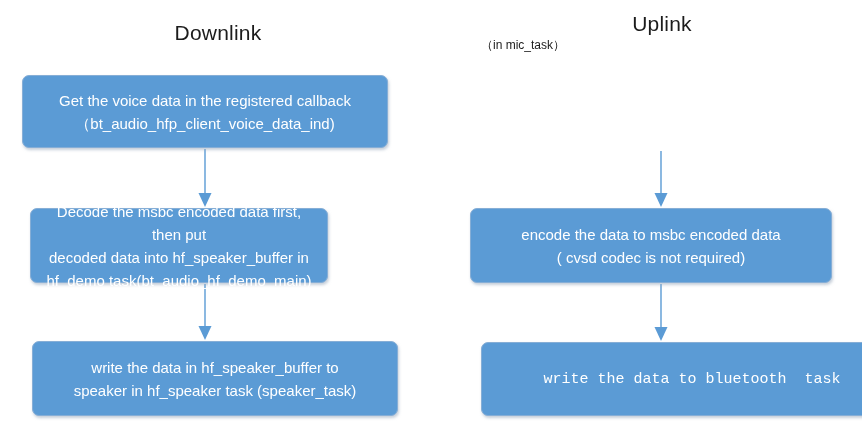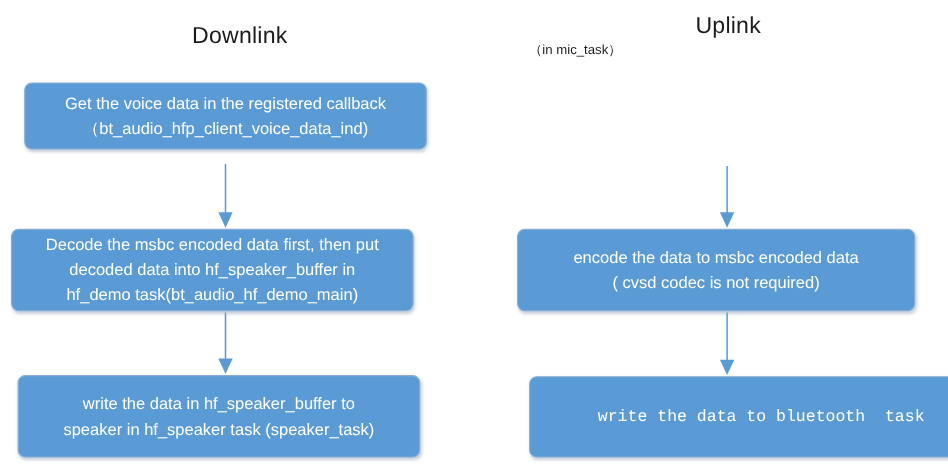--- a/index.html
+++ b/index.html
@@ -53,23 +53,23 @@
   }
   .flow-box .box-text {
     color: var(--box-text);
     font-size: 15px;
     line-height: 23px;
     text-align: center;
     white-space: pre-wrap;
   }
 
   
-  .dl-box1 { left: 22px; top: 75px;  width: 366px; height: 61px; }
-  .dl-box2 { left: 10px; top: 208px; width: 366px; height: 75px; }
-  .dl-box3 { left: 16px; top: 341px; width: 366px; height: 75px; }
+  .dl-box1 { left: 22px; top: 75px;  width: 366px; height: 73px; }
+  .dl-box2 { left: 30px; top: 208px; width: 298px; height: 75px; }
+  .dl-box3 { left: 32px; top: 341px; width: 366px; height: 75px; }
 
   
   .ul-box1 { left: 481px; top: 76px;  width: 362px; height: 74px; }
   .ul-box2 { left: 470px; top: 208px; width: 362px; height: 75px; }
   .ul-box3 { left: 481px; top: 342px; width: 422px; height: 74px; font-family: Liberation Mono, monospace; }
 
   .arrows-overlay {
     position: absolute;
     left: 0; top: 0;
     width: 862px; height: 432px;

